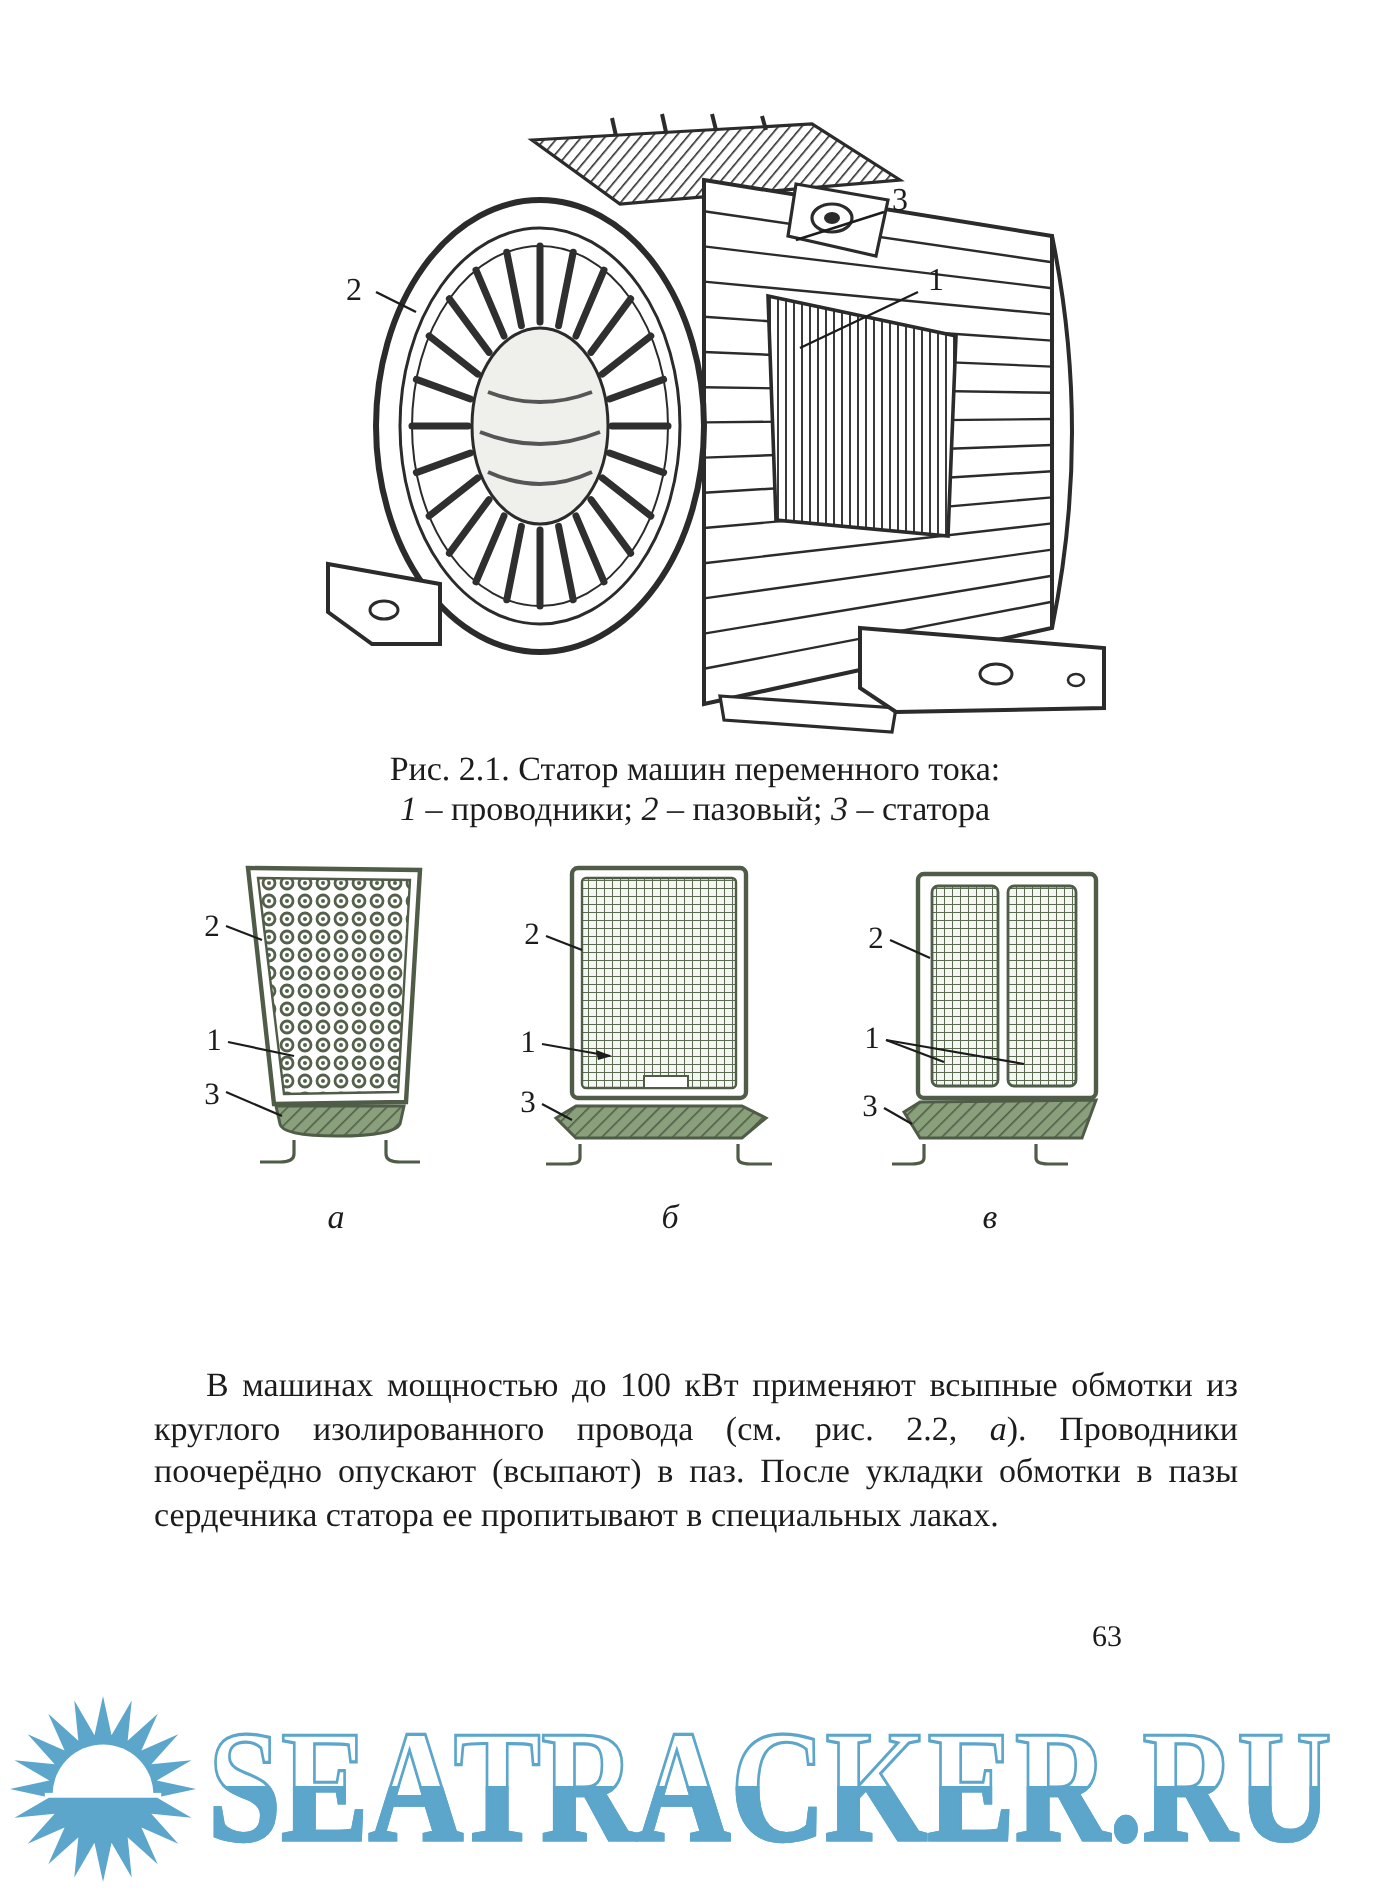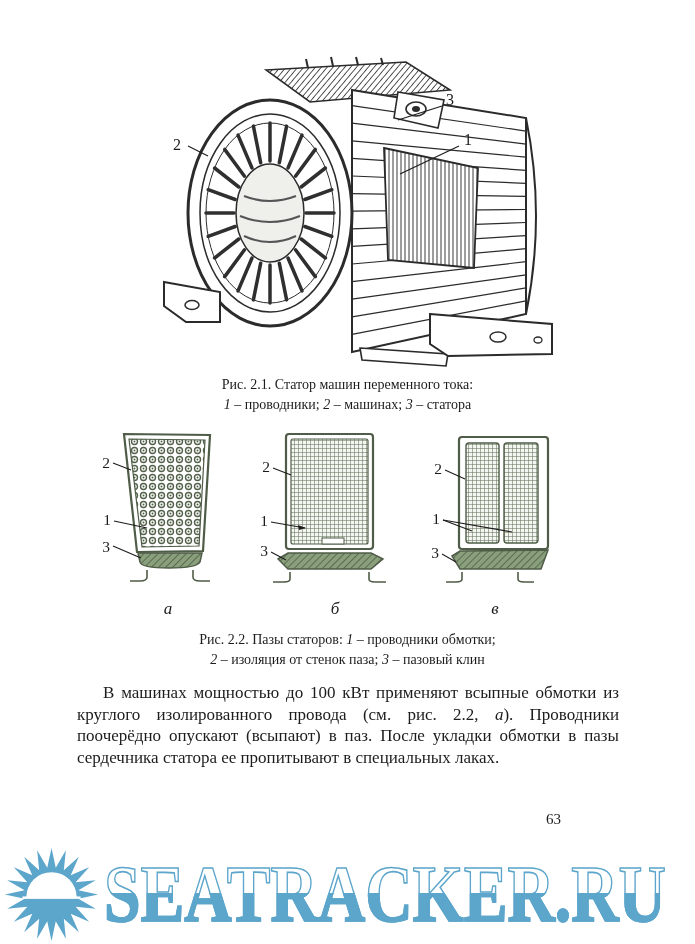--- a/index.html
+++ b/index.html
@@ -1,19 +1,19 @@
 <!DOCTYPE html>
 <html><head>
 <meta charset="utf-8">
 <style>
   html,body{margin:0;padding:0;background:#ffffff;}
   .page{position:relative;width:695px;height:944px;background:#fff;overflow:hidden;
         font-family:"Liberation Serif",serif;color:#1c1c1c;}
   .abs{position:absolute;}
-  .caption{width:695px;text-align:center;font-size:14px;line-height:20px;}
+  .caption{width:695px;text-align:center;font-size:17px;line-height:20px;}
   .caption .cap-line{white-space:normal;}
   .caption i{font-style:italic;}
   .panel-letter{font-style:italic;font-size:17px;width:24px;text-align:center;}
   .body-text{left:77px;width:542px;font-size:17px;line-height:21.6px;text-align:justify;}
   .body-text p{margin:0;text-indent:26px;}
   .body-text i{font-style:italic;}
   .pagenum{left:546px;top:811px;width:36px;text-align:left;font-size:15px;}
   svg{display:block;}
   svg text{font-family:"Liberation Serif",serif;font-size:15.5px;fill:#1c1c1c;}
   .fig-num{font-size:16px;}
@@ -126,21 +126,21 @@
       <text class="fig-num" x="29" y="94" text-anchor="middle">2</text>
       <line x1="294" y1="50" x2="250" y2="64" stroke="#1c1c1c" stroke-width="1.2"></line>
       <text class="fig-num" x="302" y="49" text-anchor="middle">3</text>
       <line x1="311" y1="90" x2="252" y2="118" stroke="#1c1c1c" stroke-width="1.2"></line>
       <text class="fig-num" x="320" y="89" text-anchor="middle">1</text>
     </g>
   </svg>
 
   <div class="abs caption" style="top:375px">
     <div class="cap-line">Рис. 2.1. Статор машин переменного тока:</div>
-    <div class="cap-line"><i>1</i><span> – проводники; </span><i>2</i><span> – машинах; </span><i>3</i><span> – статора</span></div>
+    <div class="cap-line"><i>1</i><span> – проводники; </span><i>2</i><span> – пазовый; </span><i>3</i><span> – статора</span></div>
   </div>
 
   <svg class="abs" style="left:85px;top:428px" width="170" height="162" viewBox="0 0 170 162">
     <defs>
       <pattern id="dotsA" width="9" height="9" patternUnits="userSpaceOnUse">
         <rect width="9" height="9" fill="#ffffff"></rect>
         <circle cx="4.5" cy="4.5" r="3" fill="none" stroke="#53614b" stroke-width="1.4"></circle>
         <circle cx="4.5" cy="4.5" r="1" fill="#53614b"></circle>
       </pattern>
       <pattern id="hatchA" width="5" height="5" patternUnits="userSpaceOnUse" patternTransform="rotate(45)">
@@ -216,24 +216,20 @@
       <text x="16" y="96" text-anchor="middle">1</text>
       <line x1="22" y1="126" x2="36" y2="134" stroke="#1c1c1c" stroke-width="1.1"></line>
       <text x="15" y="130" text-anchor="middle">3</text>
     </g>
   </svg>
 
   <div class="abs panel-letter" style="left:156px;top:599px">а</div>
   <div class="abs panel-letter" style="left:323px;top:599px">б</div>
   <div class="abs panel-letter" style="left:483px;top:599px">в</div>
 
-  <div class="abs caption" style="top:630px">
-    <div class="cap-line"><span>Рис. 2.2. Пазы статоров: </span><i>1</i><span> – проводники обмотки;</span></div>
-    <div class="cap-line"><i>2</i><span> – изоляция от стенок паза; </span><i>3</i><span> – пазовый клин</span></div>
-  </div>
 
   <div class="abs body-text" style="top:682px">
     <p><span>В машинах мощностью до 100 кВт применяют всыпные обмотки из круглого изолированного провода (см. рис. 2.2, </span><i>а</i><span>). Проводники поочерёдно опускают (всыпают) в паз. После укладки обмотки в пазы сердечника статора ее пропитывают в специальных лаках.</span></p>
   </div>
 
   <div class="abs pagenum">63</div>
 
   <div class="abs watermark">
     <svg class="wm-sun" width="97" height="97" viewBox="0 0 100 100">
       <polygon fill="#5ca5cb" points="98,50 77.7,54.4 95.6,64.8 74.9,62.7 88.8,78.2 69.8,69.8 78.2,88.8 62.7,74.9 64.8,95.6 54.4,77.7 50,98 45.6,77.7 35.2,95.6 37.3,74.9 21.8,88.8 30.2,69.8 11.2,78.2 25.1,62.7 4.4,64.8 22.3,54.4 2,50 22.3,45.6 4.4,35.2 25.1,37.3 11.2,21.8 30.2,30.2 21.8,11.2 37.3,25.1 35.2,4.4 45.6,22.3 50,2 54.4,22.3 64.8,4.4 62.7,25.1 78.2,11.2 69.8,30.2 88.8,21.8 74.9,37.3 95.6,35.2 77.7,45.6"></polygon>

